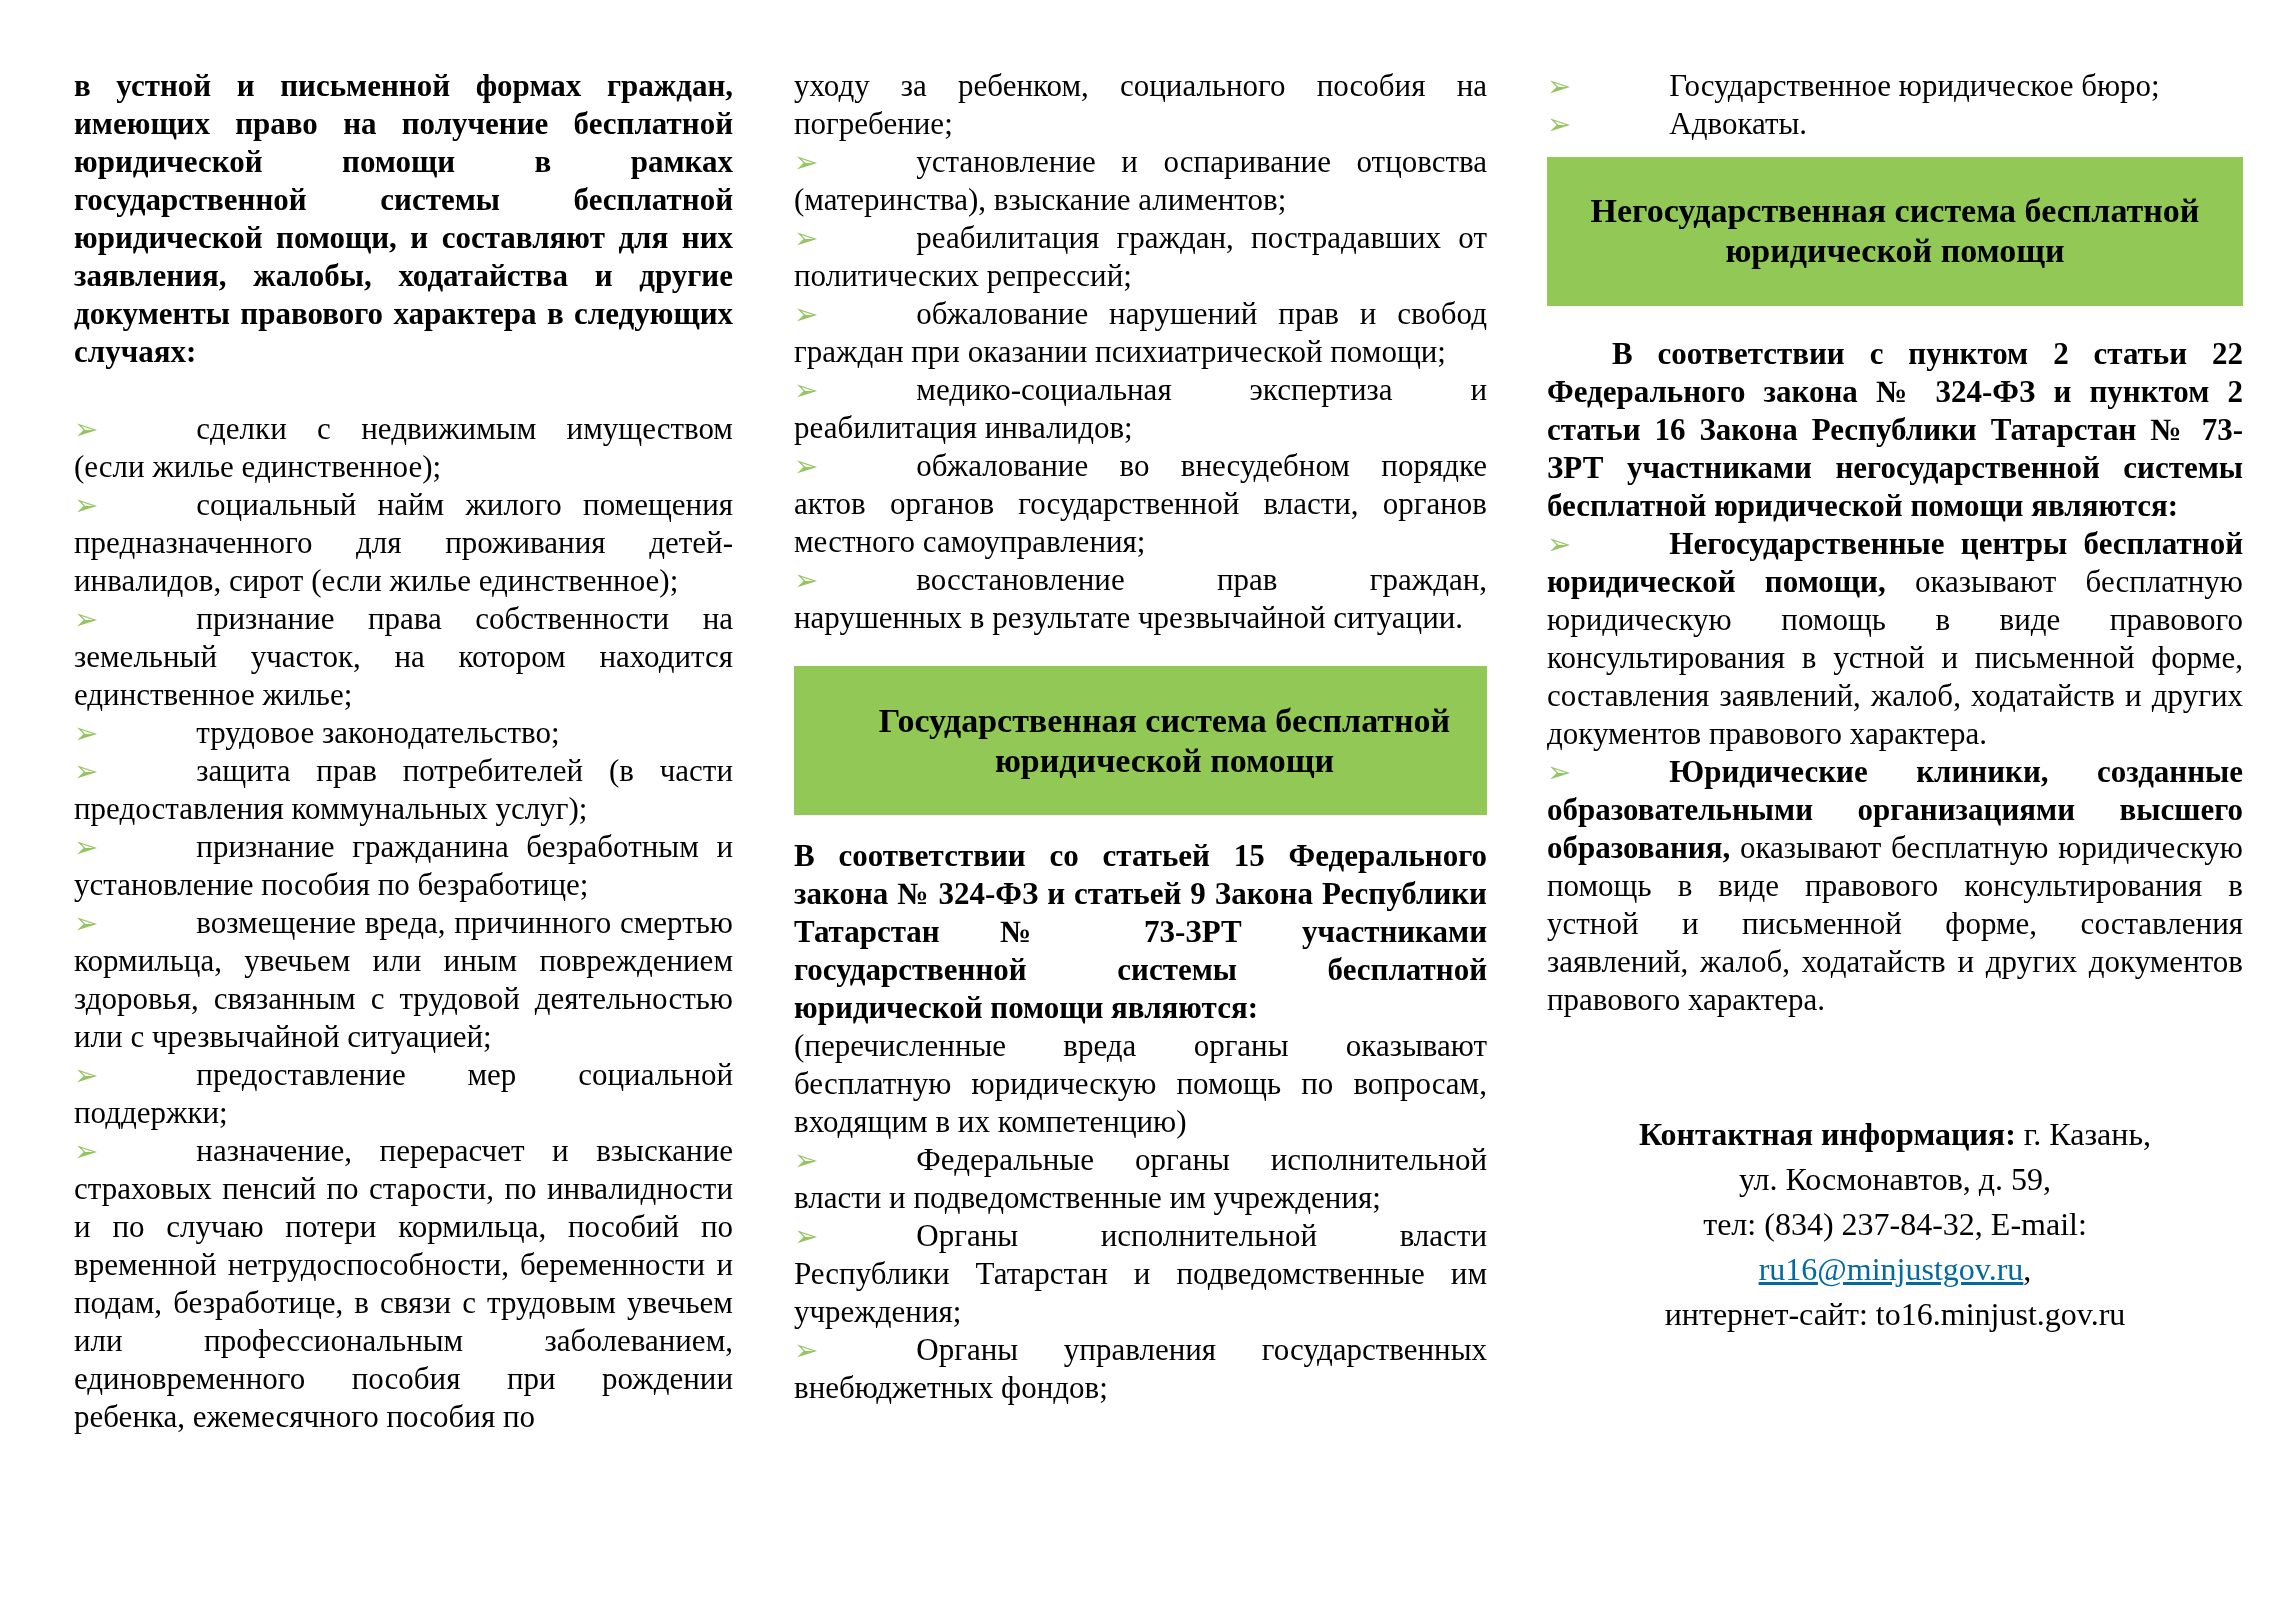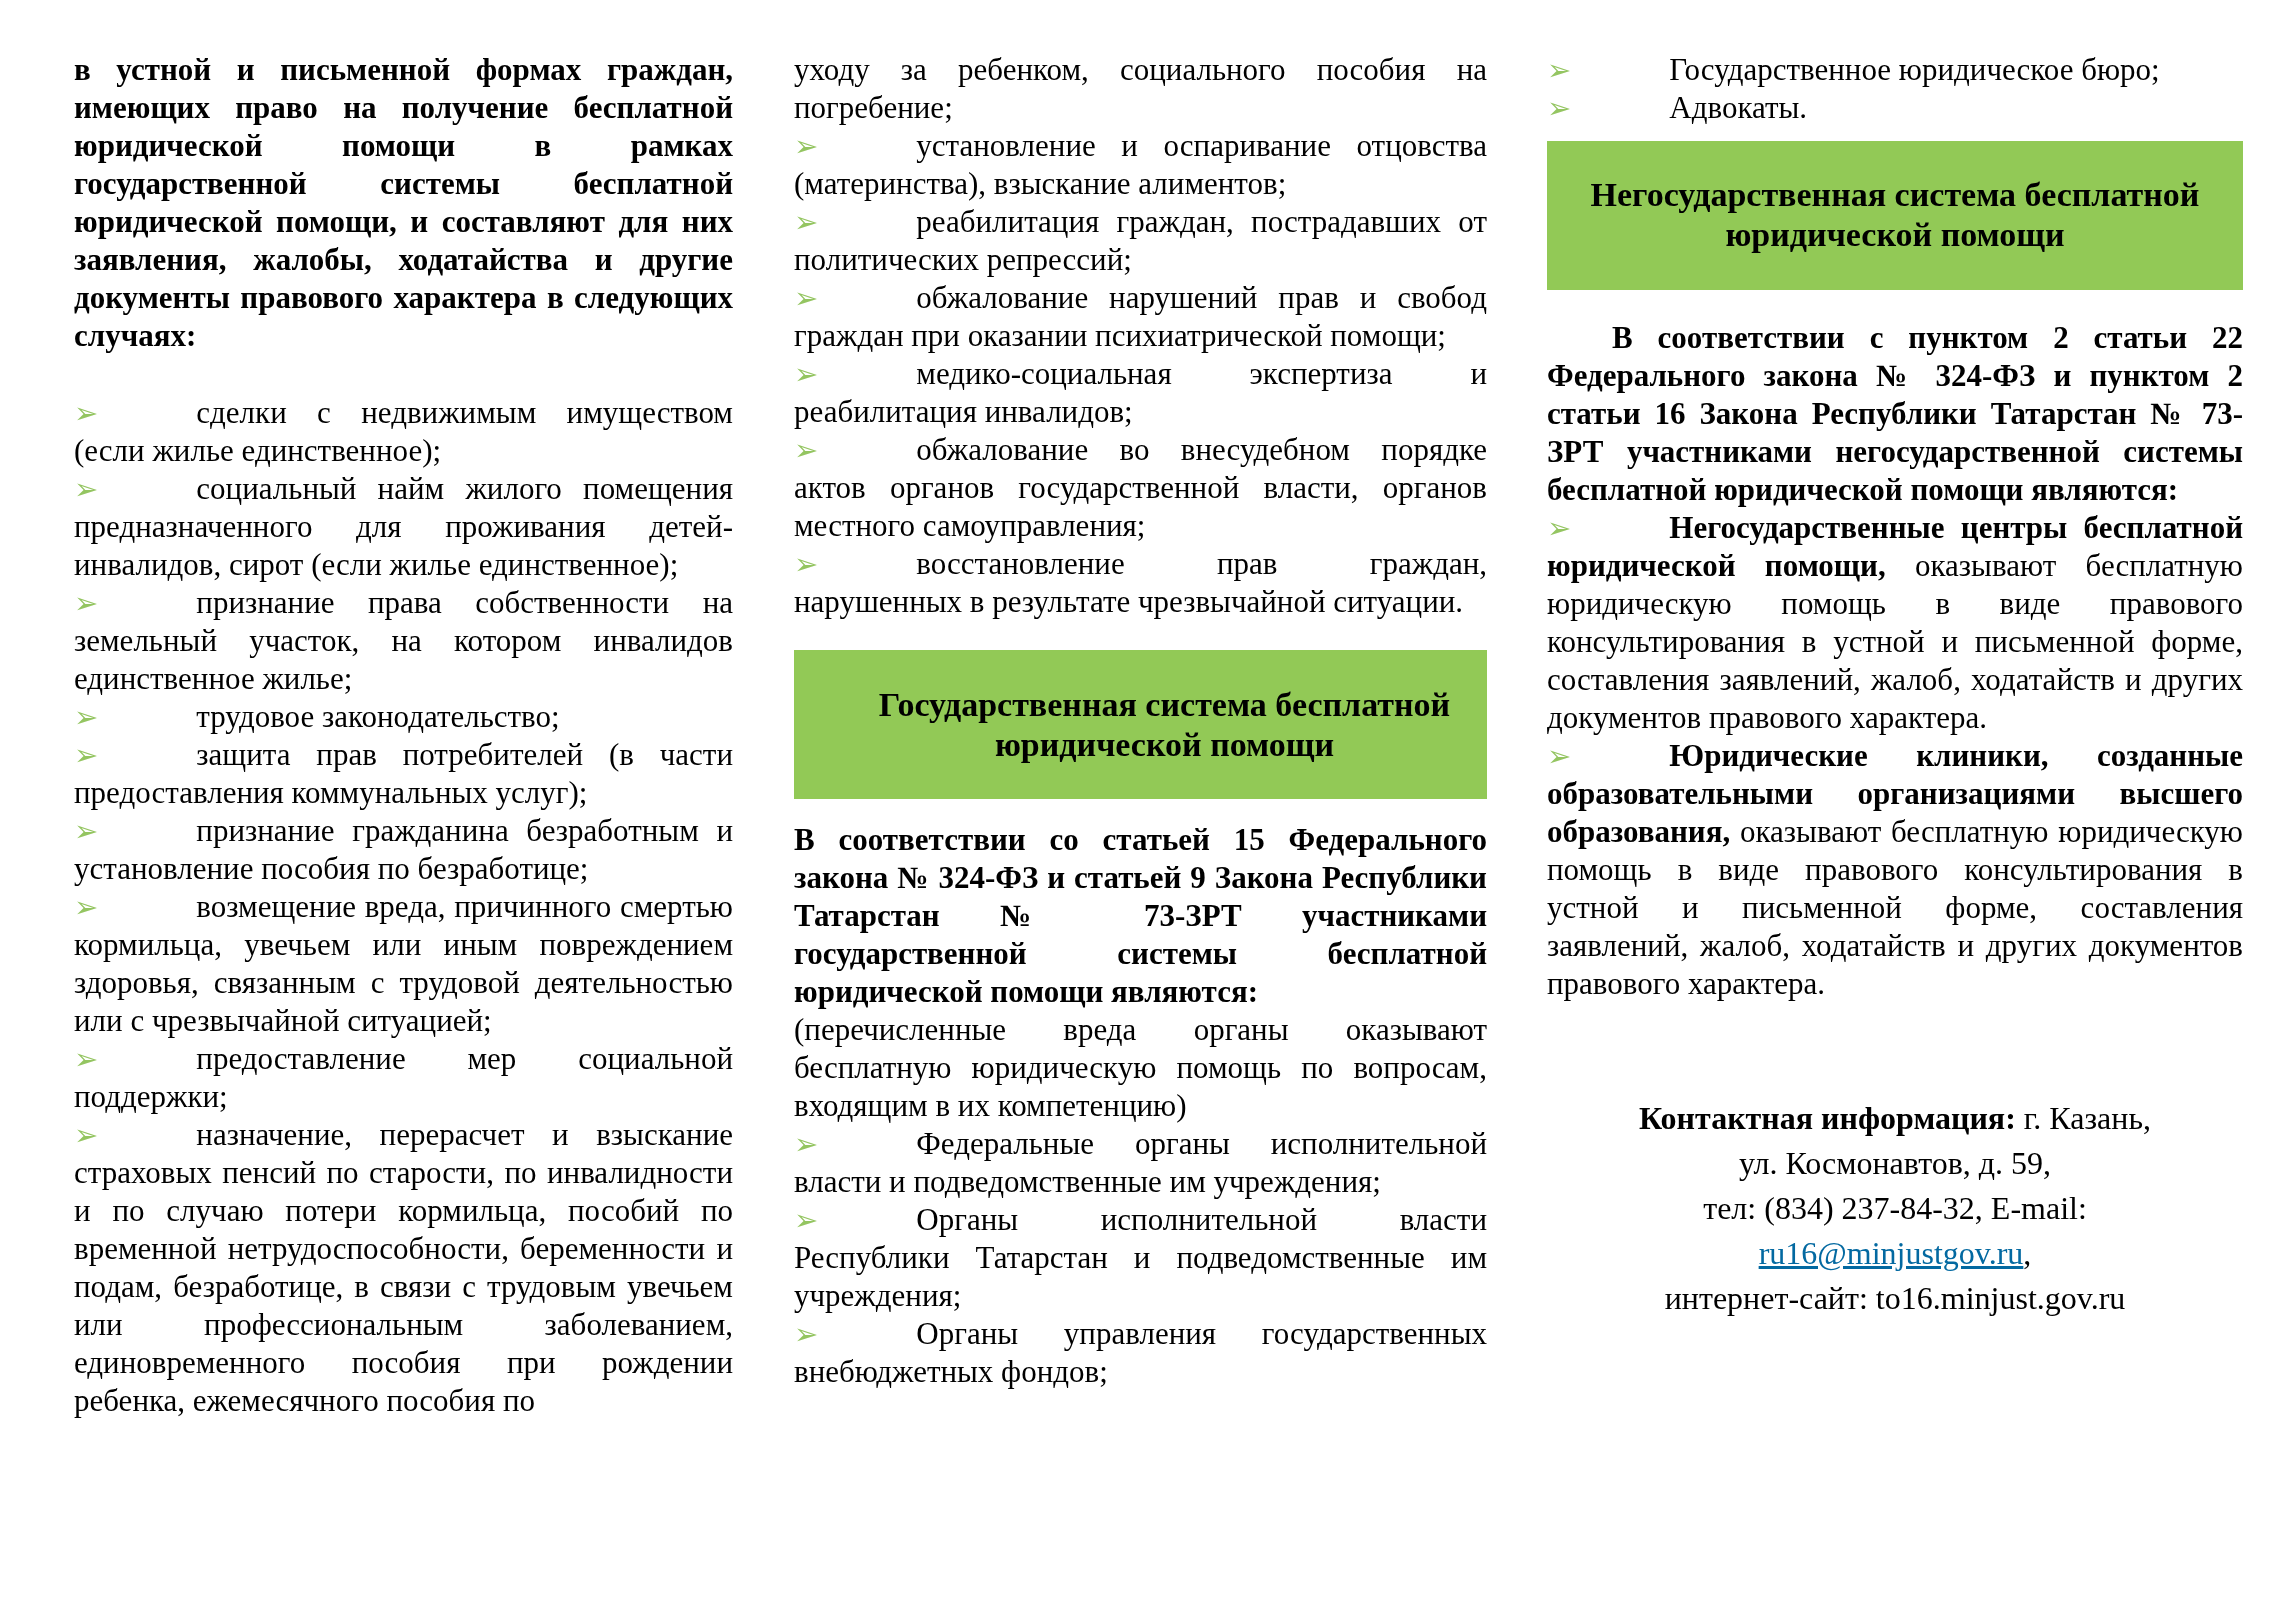--- a/index.html
+++ b/index.html
@@ -6,21 +6,21 @@
   .page {
     position:relative;
     width:2293px; height:1621px;
     background:#ffffff;
     font-family:"Liberation Serif", serif;
     font-size:31px;
     line-height:38px;
     color:#000000;
     overflow:hidden;
   }
-  .col { position:absolute; top:51px; }
+  .col { position:absolute; top:67px; }
   .col-1 { left:74px;   width:659px; }
   .col-2 { left:794px;  width:693px; }
   .col-3 { left:1547px; width:696px; }
   p { margin:0; padding:0; }
   .justify { text-align:justify; }
   .bold { font-weight:bold; }
   .item { text-align:justify; }
   .blt {
     font-family:"DejaVu Sans", sans-serif;
     color:#94c561;
@@ -53,21 +53,21 @@
 <body>
 
 <div class="page">
 
   <div class="col col-1">
     <p class="justify bold">в устной и письменной формах граждан, имеющих право на получение бесплатной юридической помощи в рамках государственной системы бесплатной юридической помощи, и составляют для них заявления, жалобы, ходатайства и другие документы правового характера в следующих случаях:</p>
     <div class="intro-spacer"></div>
 
     <p class="item"><span class="blt">➢</span><span class="gap"></span><span>сделки с недвижимым имуществом (если жилье единственное);</span></p>
     <p class="item"><span class="blt">➢</span><span class="gap"></span><span>социальный найм жилого помещения предназначенного для проживания детей-инвалидов, сирот (если жилье единственное);</span></p>
-    <p class="item"><span class="blt">➢</span><span class="gap"></span><span>признание права собственности на земельный участок, на котором инвалидов единственное жилье;</span></p>
+    <p class="item"><span class="blt">➢</span><span class="gap"></span><span>признание права собственности на земельный участок, на котором находится единственное жилье;</span></p>
     <p class="item"><span class="blt">➢</span><span class="gap"></span><span>трудовое законодательство;</span></p>
     <p class="item"><span class="blt">➢</span><span class="gap"></span><span>защита прав потребителей (в части предоставления коммунальных услуг);</span></p>
     <p class="item"><span class="blt">➢</span><span class="gap"></span><span>признание гражданина безработным и установление пособия по безработице;</span></p>
     <p class="item"><span class="blt">➢</span><span class="gap"></span><span>возмещение вреда, причинного смертью кормильца, увечьем или иным повреждением здоровья, связанным с трудовой деятельностью или с чрезвычайной ситуацией;</span></p>
     <p class="item"><span class="blt">➢</span><span class="gap"></span><span>предоставление мер социальной поддержки;</span></p>
     <p class="item"><span class="blt">➢</span><span class="gap"></span><span>назначение, перерасчет и взыскание страховых пенсий по старости, по инвалидности и по случаю потери кормильца, пособий по временной нетрудоспособности, беременности и подам, безработице, в связи с трудовым увечьем или профессиональным заболеванием, единовременного пособия при рождении ребенка, ежемесячного пособия по</span></p>
   </div>
 
   <div class="col col-2">
     <p class="justify">уходу за ребенком, социального пособия на погребение;</p>

